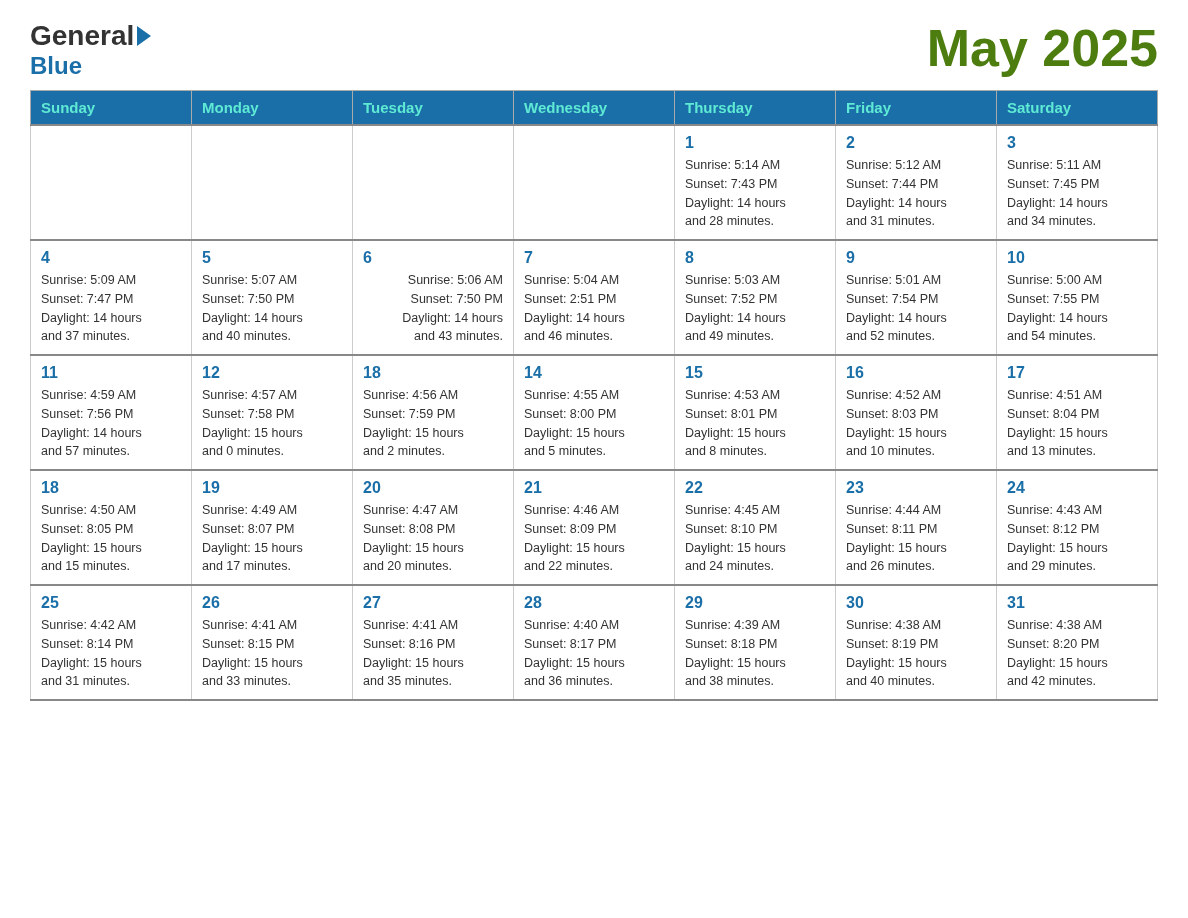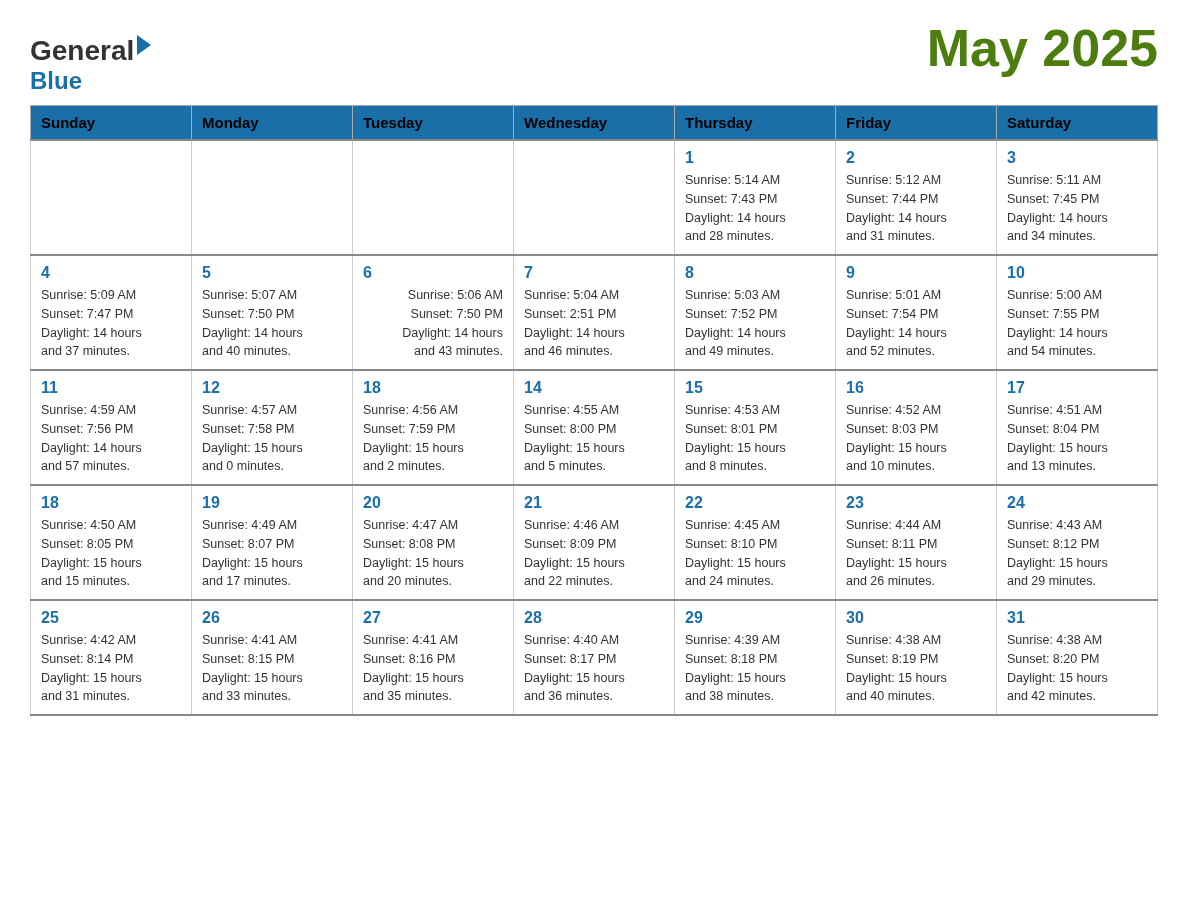--- a/index.html
+++ b/index.html
@@ -36,21 +36,21 @@
       color: #555;
       margin-top: 4px;
     }
     .calendar {
       width: 100%;
       border-collapse: collapse;
       margin-top: 10px;
     }
     .calendar th {
       background-color: #1a6fa8;
-      color: #000000;
+      color: #5eead4;
       padding: 8px 10px;
       font-size: 15px;
       font-weight: bold;
       text-align: left;
       border: 1px solid #aaa;
     }
     .calendar td {
       vertical-align: top;
       padding: 8px 10px;
       border: 1px solid #ccc;
@@ -71,22 +71,21 @@
       color: #333;
     }
     .empty-cell {
       background: #fff;
     }
     .calendar tr {
       border-bottom: 2px solid #888;
     }
     .logo-row {
       display: flex;
-      align-items: flex-start;
-      margin-top: 15px;
+      align-items: center;
     }
     .logo-text-general {
       font-size: 28px;
       font-weight: bold;
       color: #333;
     }
     .logo-arrow {
       display: inline-block;
       width: 0;
       height: 0;

